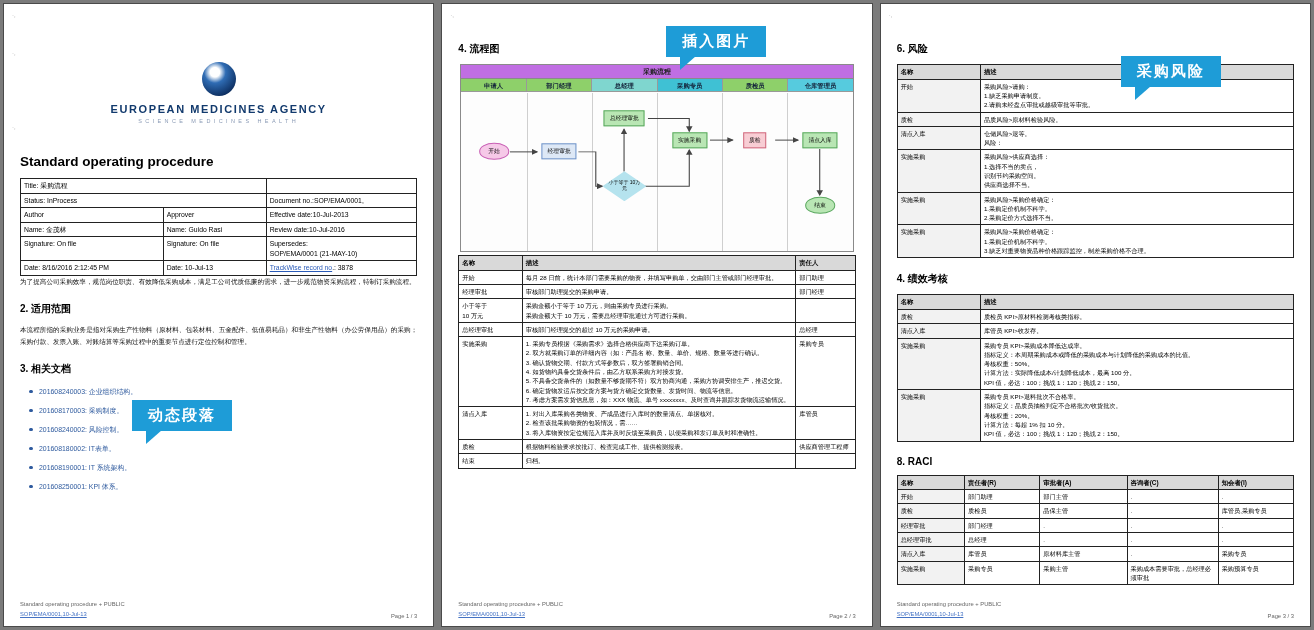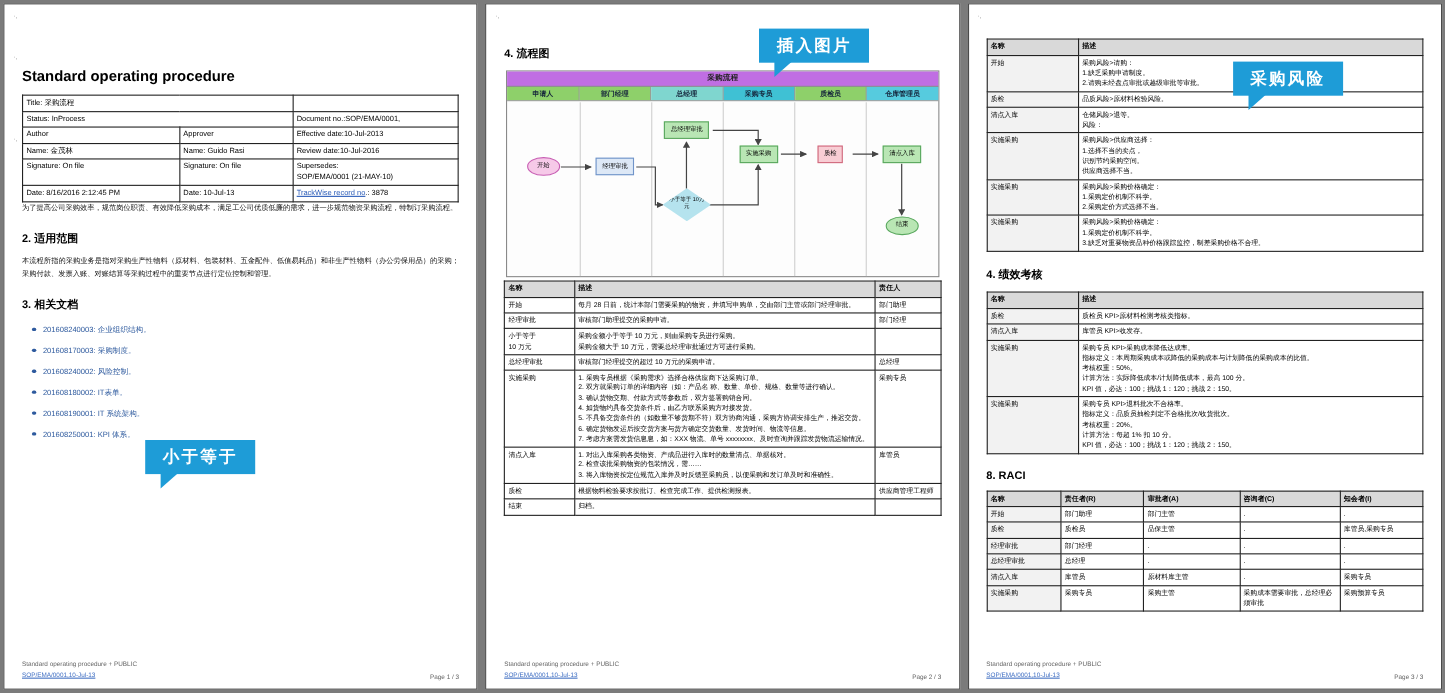--- a/index.html
+++ b/index.html
@@ -69,20 +69,25 @@
 </head>
 <body>
 
 <div class="pages">
 
   <div class="page">
     <span class="fmt-mark" style="left:8px;top:8px">·,</span>
     <span class="fmt-mark" style="left:8px;top:46px">·,</span>
     <span class="fmt-mark" style="left:8px;top:120px">·,</span>
 
+    <div class="logo-wrap">
+      <div class="logo-circle"></div>
+      <div class="logo-title">EUROPEAN MEDICINES AGENCY</div>
+      <div class="logo-sub">SCIENCE  MEDICINES  HEALTH</div>
+    </div>
 
     <div class="doc-title">Standard operating procedure</div>
 
     <table class="info-table">
       <colgroup>
           <col class="c1">
           <col class="c2">
           <col class="c3">
         </colgroup>
       <tbody>
@@ -126,21 +131,21 @@
     <div class="sec-h">3. 相关文档</div>
     <ul class="doc-list">
         <li>201608240003: 企业组织结构。</li>
         <li>201608170003: 采购制度。</li>
         <li>201608240002: 风险控制。</li>
         <li>201608180002: IT表单。</li>
         <li>201608190001: IT 系统架构。</li>
         <li>201608250001: KPI 体系。</li>
       </ul>
 
-    <div class="callout" style="left:128px;top:396px">小于等于</div>
+    <div class="callout" style="left:128px;top:396px">动态段落</div>
 
     <div class="footer">
       <div class="f-left">
         <div>Standard operating procedure + PUBLIC</div>
         <div class="sop-link">SOP/EMA/0001,10-Jul-13</div>
       </div>
       <div>Page  1 / 3</div>
     </div>
   </div>
 
@@ -248,34 +253,35 @@
             <td>供应商管理工程师</td>
           </tr>
           <tr>
             <td>结束</td>
             <td>归档。</td>
             <td></td>
           </tr>
         </tbody>
     </table>
 
-    <div class="callout" style="left:248px;top:22px">插入图片</div>
+    <div class="callout" style="left:224px;top:22px">插入图片</div>
 
     <div class="footer">
       <div class="f-left">
         <div>Standard operating procedure + PUBLIC</div>
         <div class="sop-link">SOP/EMA/0001,10-Jul-13</div>
       </div>
       <div>Page  2 / 3</div>
     </div>
   </div>
 
   <div class="page">
     <span class="fmt-mark" style="left:8px;top:8px">·,</span>
 
+    <div class="sec-h" style="margin-top:10px">6. 风险</div>
     <table class="doc-table two-col shade-first">
       <thead>
           <tr>
             <th>名称</th>
             <th>描述</th>
           </tr>
         </thead>
       <tbody>
           <tr>
             <td>开始</td>

